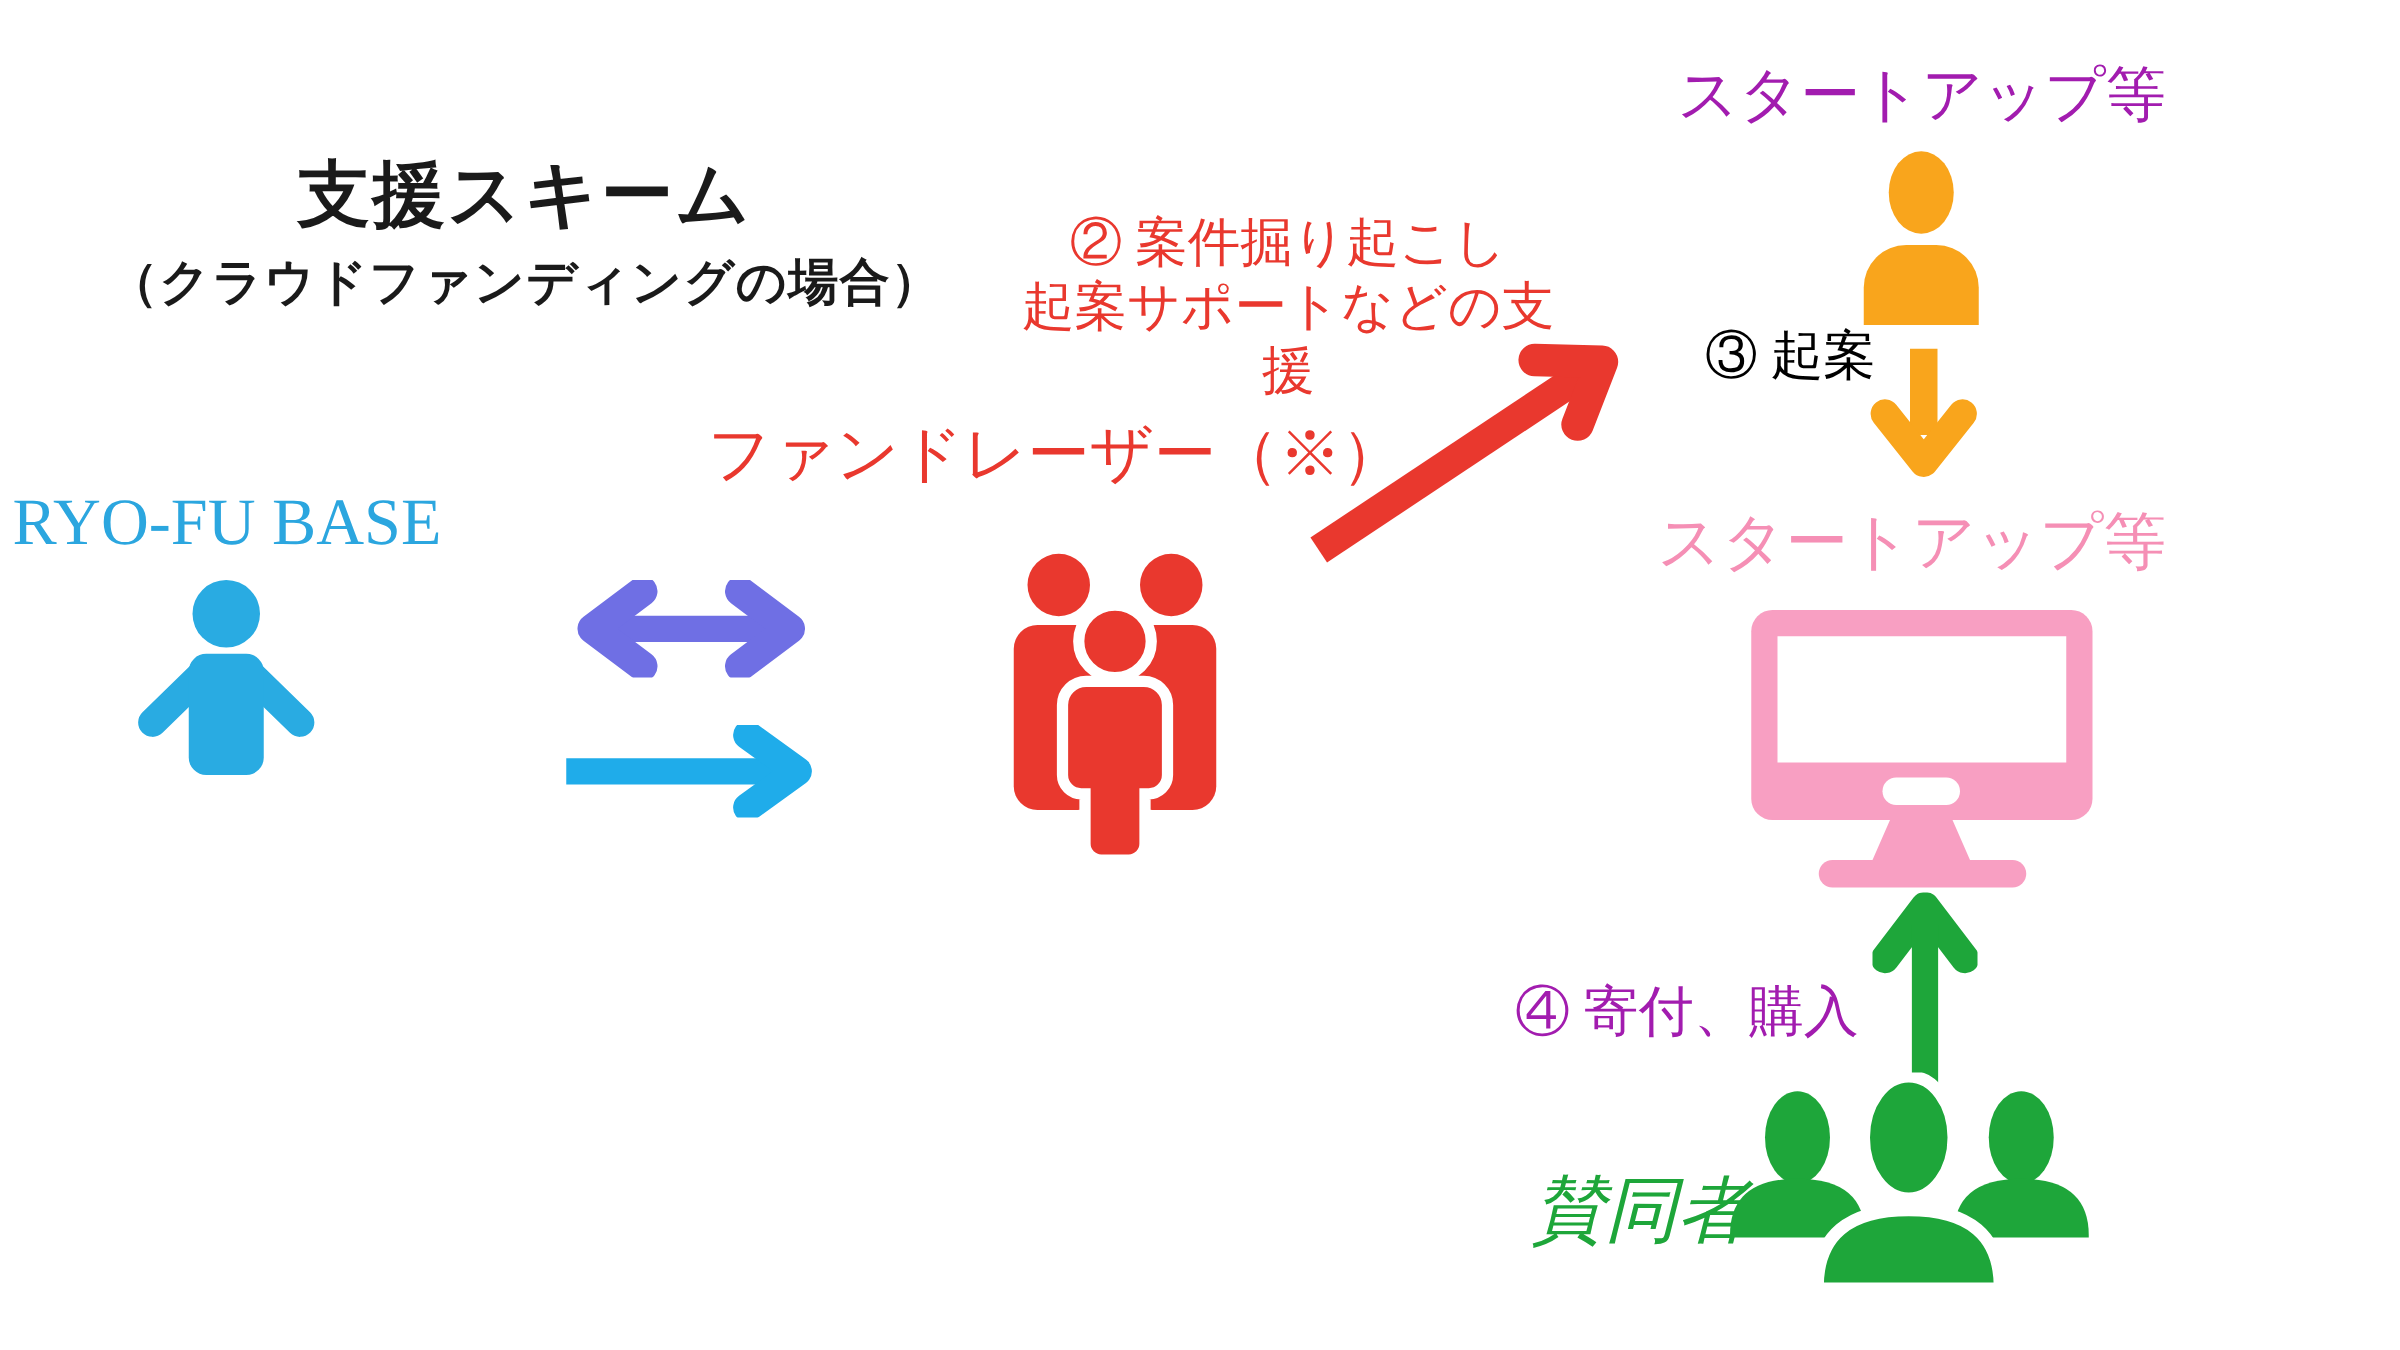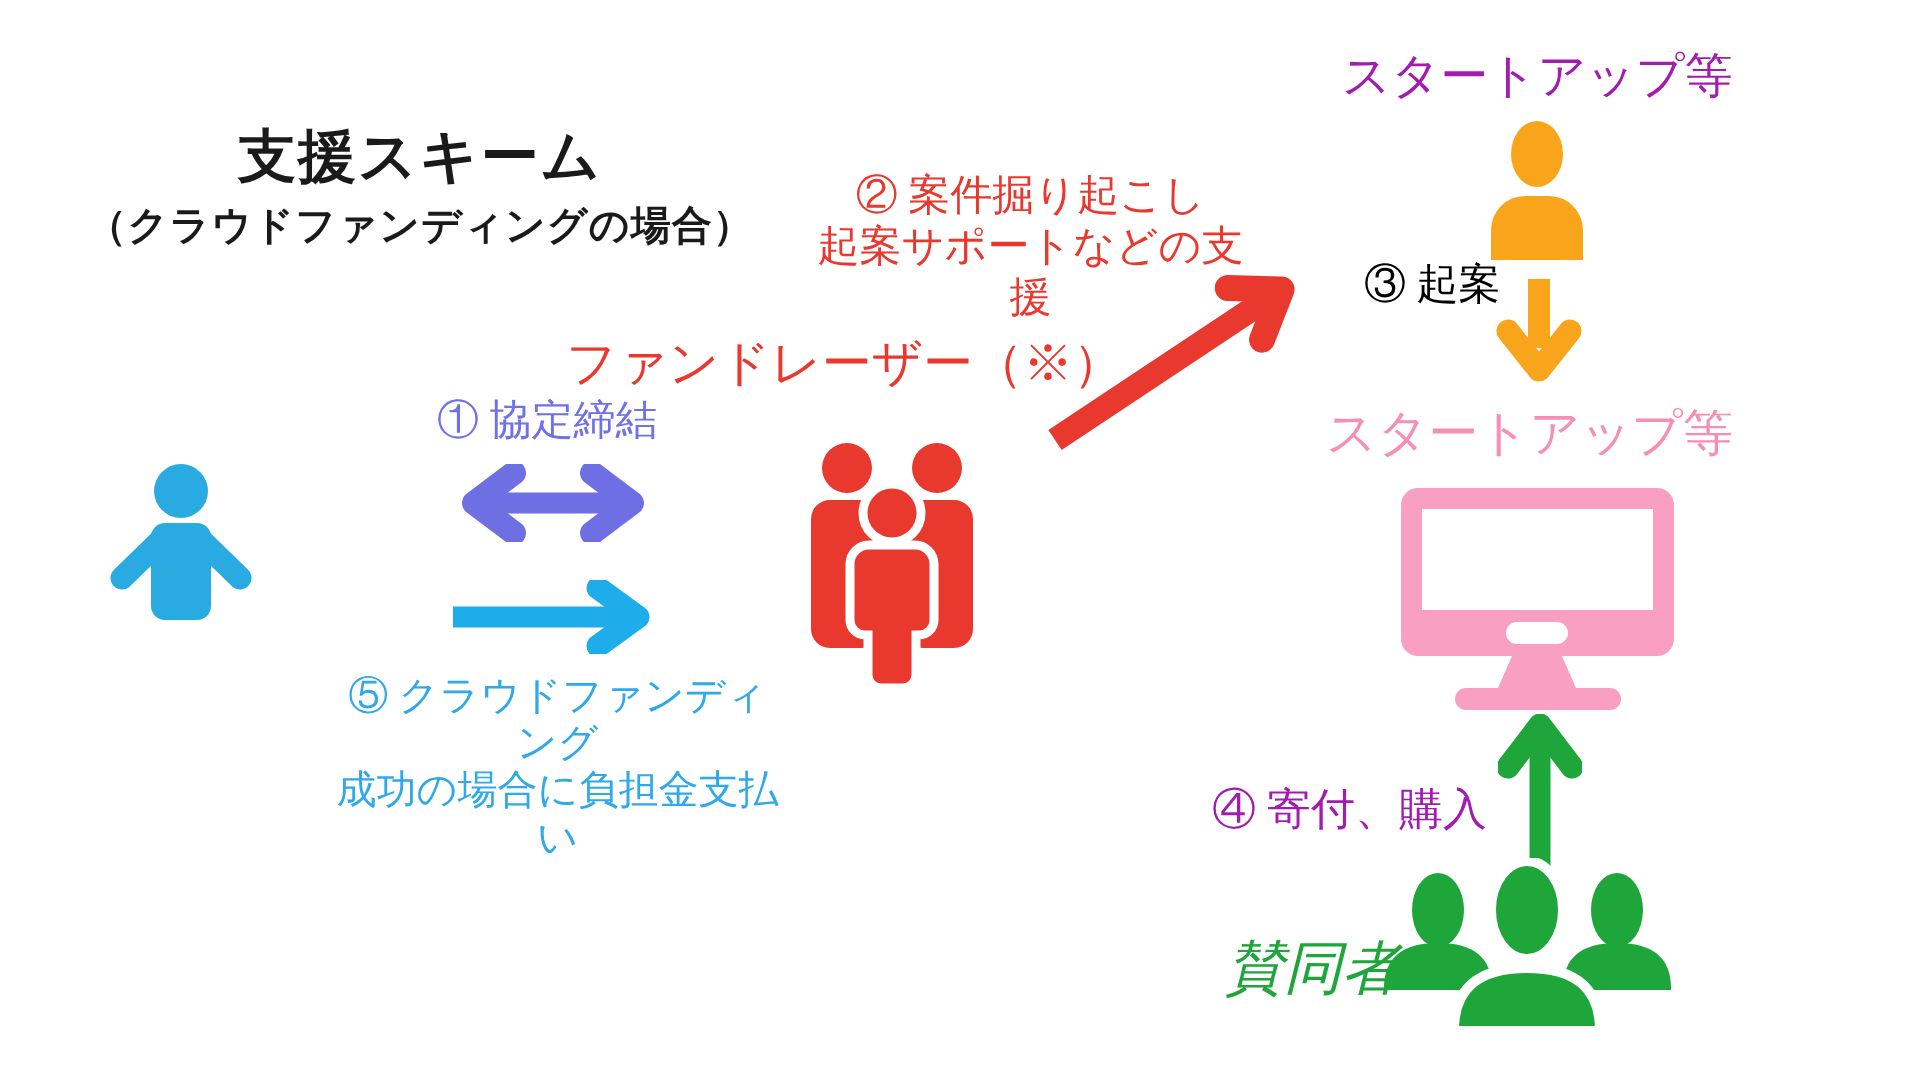--- a/index.html
+++ b/index.html
@@ -40,42 +40,38 @@
 </head>
 <body>
 
 <div id="canvas">
 
   <div class="abs title-block">
     <div class="title-main">支援スキーム</div>
     <div class="title-sub">（クラウドファンディングの場合）</div>
   </div>
 
+  <div class="abs lbl ryofu-label">RYO-FU BASE</div>
   <svg class="abs ryofu-person" width="150" height="160" viewBox="0 0 150 160">
     <circle cx="75" cy="27" r="27" fill="#29ABE2"></circle>
     <line x1="57" y1="74" x2="16" y2="114" stroke="#29ABE2" stroke-width="23" stroke-linecap="round"></line>
     <line x1="93" y1="74" x2="134" y2="114" stroke="#29ABE2" stroke-width="23" stroke-linecap="round"></line>
     <rect x="45" y="59" width="60" height="97" rx="14" fill="#29ABE2"></rect>
   </svg>
 
-  <div class="abs lbl step1-label">① 協定締結</div>
   <svg class="abs double-arrow" width="202" height="78" viewBox="0 0 202 78">
     <path d="M34,39 H168" stroke="#6F6FE4" stroke-width="21" fill="none"></path>
     <path d="M62,9 L22,39 L62,69" stroke="#6F6FE4" stroke-width="24" fill="none" stroke-linecap="round" stroke-linejoin="round"></path>
     <path d="M140,9 L180,39 L140,69" stroke="#6F6FE4" stroke-width="24" fill="none" stroke-linecap="round" stroke-linejoin="round"></path>
   </svg>
 
   <svg class="abs blue-arrow" width="212" height="74" viewBox="0 0 212 74">
     <path d="M3,37 H176" stroke="#1FACEA" stroke-width="21" fill="none"></path>
     <path d="M148,8 L188,37 L148,66" stroke="#1FACEA" stroke-width="23" fill="none" stroke-linecap="round" stroke-linejoin="round"></path>
   </svg>
-  <div class="abs step5-block">
-    <div>⑤ クラウドファンディング</div>
-    <div>成功の場合に負担金支払い</div>
-  </div>
 
   <div class="abs lbl fundraiser-label">ファンドレーザー（※）</div>
   <svg class="abs red-group" width="178" height="242" viewBox="0 0 178 242">
     <g fill="#E9382E">
       <circle cx="44" cy="26" r="25"></circle>
       <rect x="8" y="58" width="70" height="148" rx="19"></rect>
       <circle cx="134" cy="26" r="25"></circle>
       <rect x="100" y="58" width="70" height="148" rx="19"></rect>
     </g>
     <g fill="#E9382E" stroke="#ffffff" stroke-width="9">

